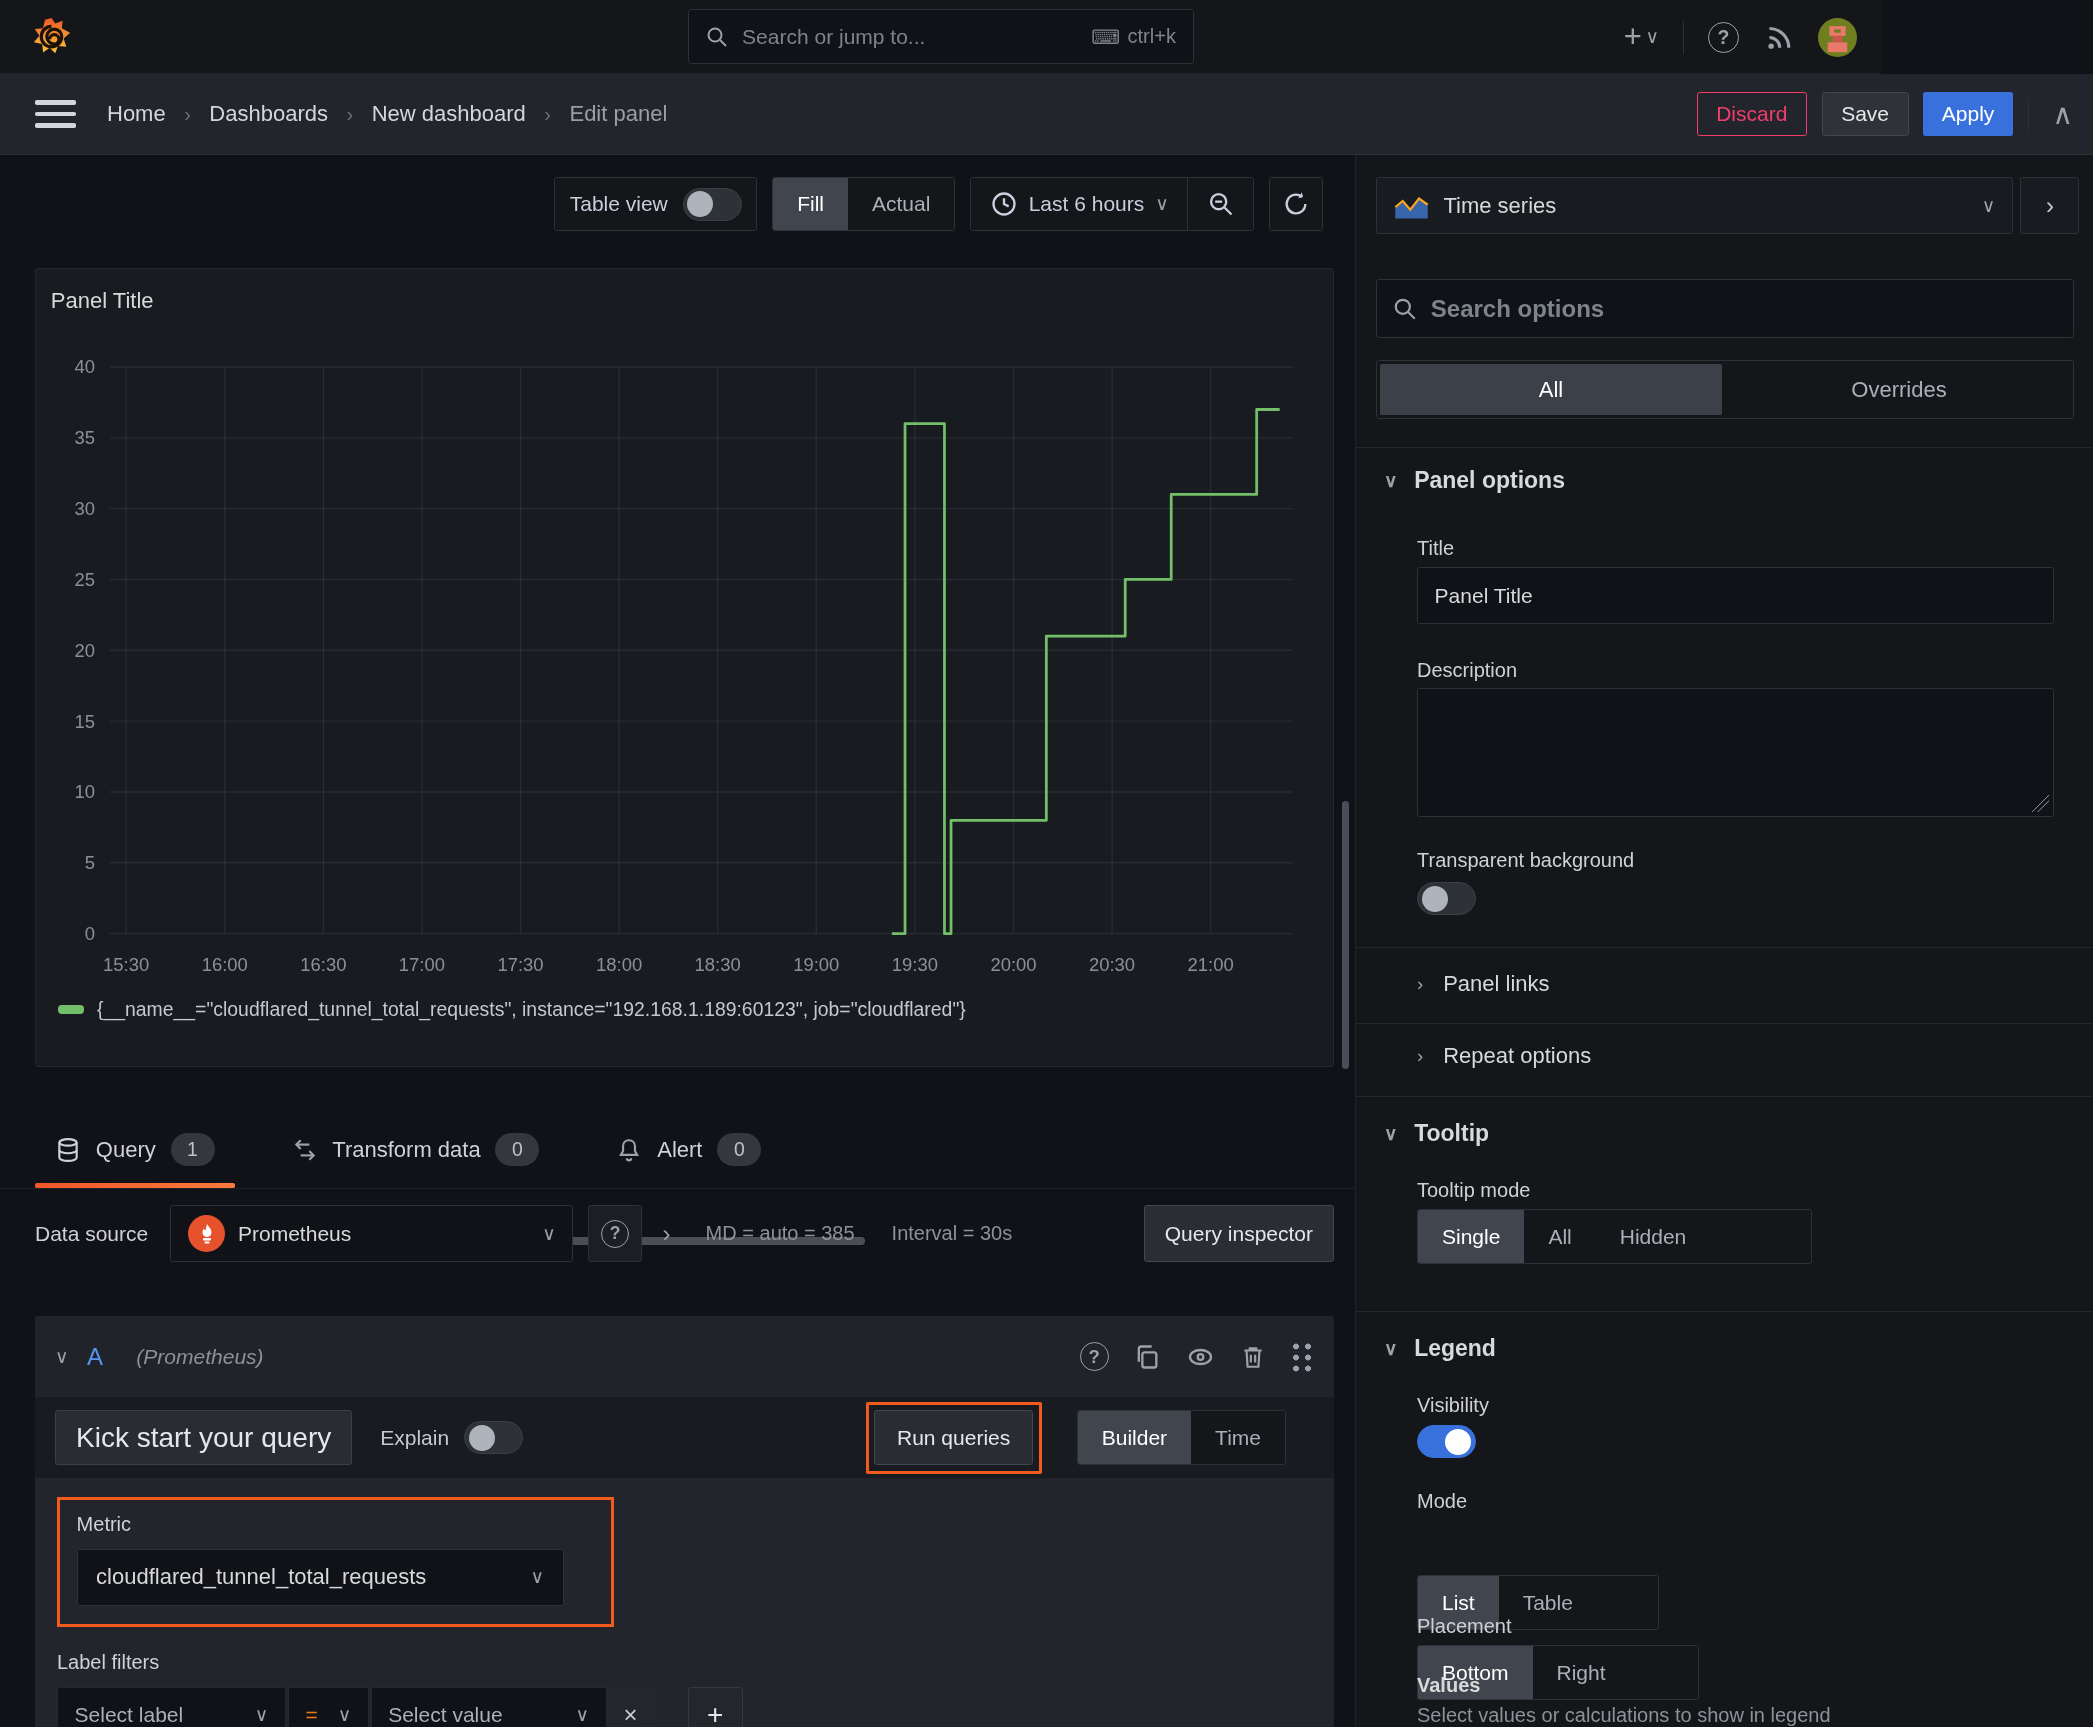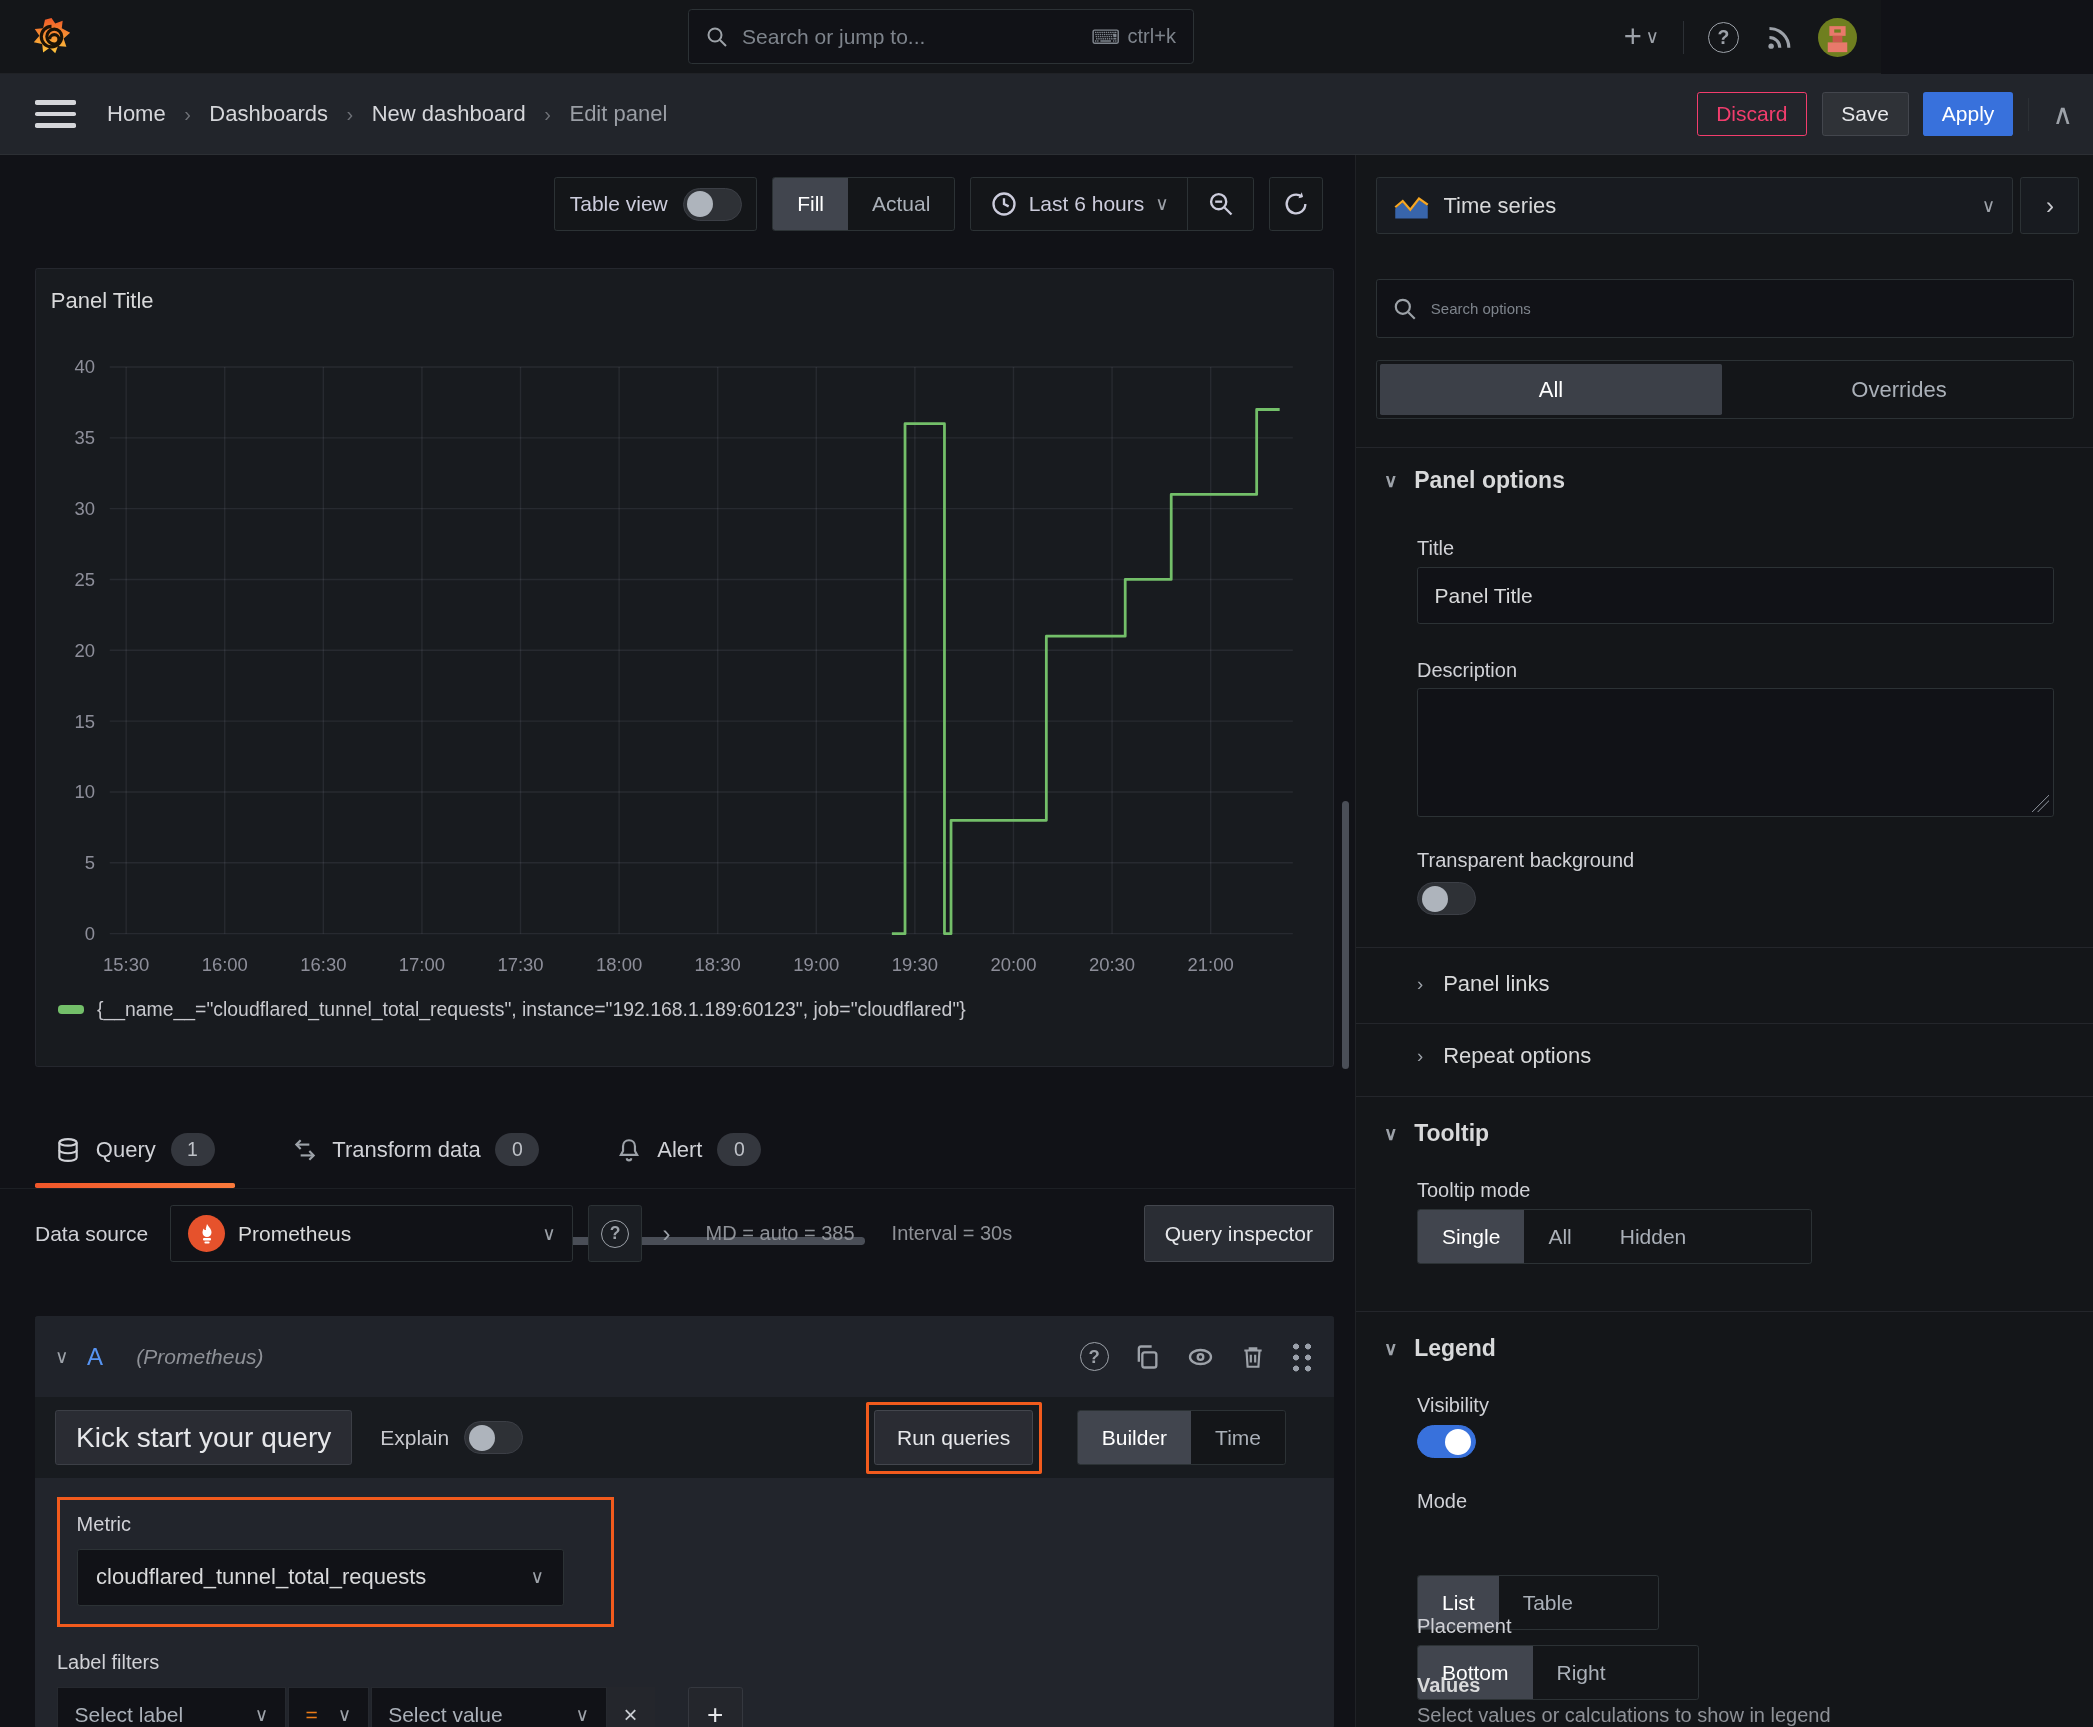--- a/index.html
+++ b/index.html
@@ -127,22 +127,22 @@
   .sidebar { position:absolute; left:1355px; top:155px; width:738px; height:1651px; background:#141619;
              border-left:0.9px solid #202226; }
   .vizrow { position:absolute; top:22px; left:20px; display:flex; gap:7.4px; }
   .vizbox { width:637px; height:57px; background:#181b20; border:0.9px solid #2c3235; border-radius:2.8px;
             display:flex; align-items:center; gap:14.8px; padding:0 16.6px; font-size:22px; color:#d8d9da; cursor:pointer; }
   .vizbox .caret { margin-left:auto; }
   .vizexp { width:59px; height:57px; background:#181b20; border:0.9px solid #2c3235; border-radius:2.8px;
             display:flex; align-items:center; justify-content:center; color:#c7c8cd; font-size:24px; cursor:pointer; }
   .sb-search { position:absolute; top:124px; left:20px; width:698px; height:59px; background:#111217;
                border:0.9px solid #2c3235; border-radius:2.8px; display:flex; align-items:center; gap:13px; padding:0 14.8px; }
-  .sb-search input { flex:1; background:transparent; border:none; outline:none; color:#9fa4ab; font-size:15px;
-               font-family:"Liberation Sans",sans-serif; }
+  .sb-search input { flex:1; background:transparent; border:none; outline:none; color:#9fa4ab; font-size:24px;
+               font-family:"Liberation Sans",sans-serif;font-weight:bold; }
   .sb-search input::placeholder { color:#7e848c; }
   .sb-tabs { position:absolute; top:205px; left:20px; width:698px; height:59px; border:0.9px solid #2c3235;
              border-radius:2.8px; display:flex; background:#141619; }
   .sb-tabs .t { flex:1; margin:2.8px; display:flex; align-items:center; justify-content:center; font-size:22px;
              color:#aab0b8; border-radius:1.8px; cursor:pointer; }
   .sb-tabs .t.sel { background:#3c4048; color:#ffffff; }
   .sb-divider { position:absolute; left:0; width:738px; height:0.9px; background:#24262b; }
   .secthead { position:absolute; left:28px; display:flex; align-items:center; gap:16.6px; font-size:23px;
               font-weight:bold; color:#d8d9da; cursor:pointer; }
   .secthead .caret, .subrow .caret { font-size:18.5px; color:#9da2a9; }

